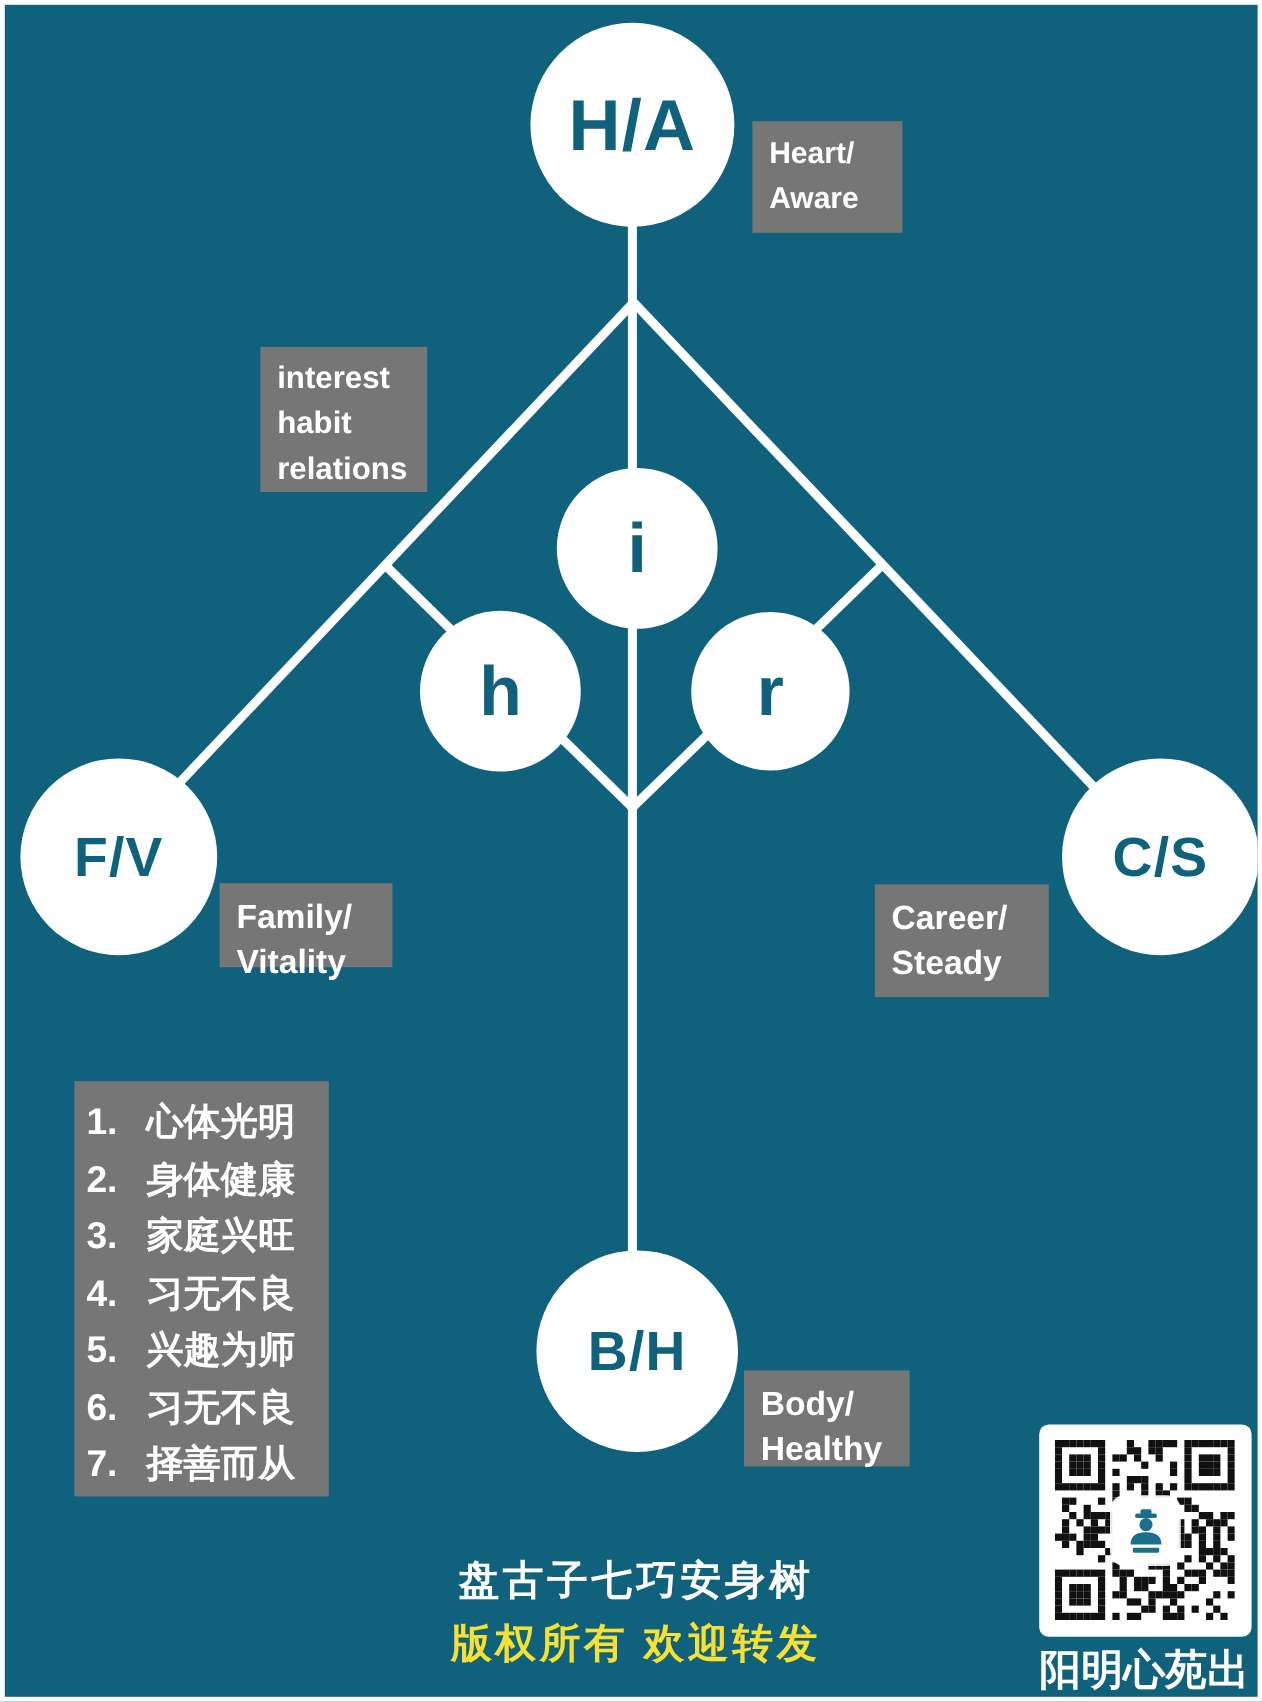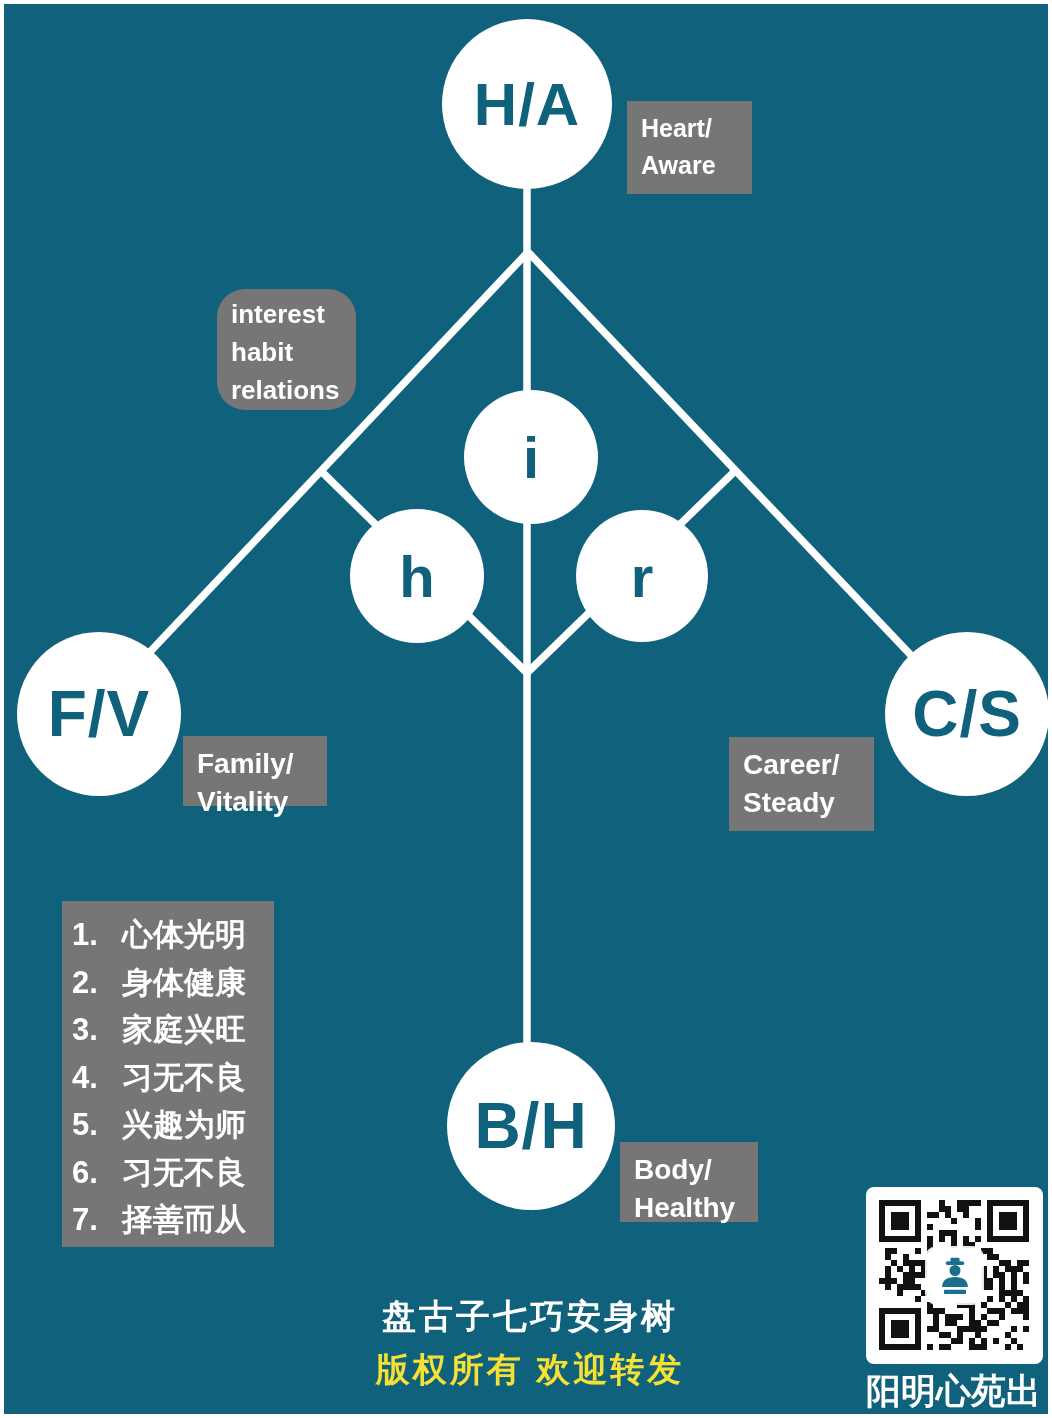--- a/index.html
+++ b/index.html
@@ -14,30 +14,30 @@
   }
   .lines{position:absolute;left:0;top:0;width:1044px;height:1410px;}
   .lines line{stroke:#ffffff;stroke-width:7.5;}
   .circle{
     position:absolute;border-radius:50%;
     background:#ffffff;color:#10617C;
     display:flex;align-items:center;justify-content:center;
     font-weight:bold;
   }
   .circle.yellow{background:#ffffff;}
-  .abbr{font-size:64px;letter-spacing:1px;}
+  .abbr{font-size:46px;letter-spacing:1px;}
   .abbr.big{font-size:60px;}
   .letter{font-size:58px;}
   .graybox{
     position:absolute;background:#767676;color:#ffffff;font-weight:bold;
     box-sizing:border-box;
   }
   .pairlabel{font-size:28px;line-height:38px;padding:9px 10px 0 14px;margin-top:44px;}
   .pairlabel.small{font-size:25px;line-height:37px;}
-  .notebox{font-size:26px;line-height:38px;padding:6px 10px 0 14px;border-radius:28px;}
+  .notebox{font-size:26px;line-height:38px;padding:6px 10px 0 14px;}
   .goals{padding:10px 0 0 10px;}
   .goal-row{display:flex;line-height:47.5px;font-size:31px;}
   .goal-num{width:50px;flex:0 0 50px;}
   .footer-line{position:absolute;left:0;width:1052px;text-align:center;font-weight:bold;}
   .footer-title{top:1290px;color:#ffffff;font-size:34px;letter-spacing:3px;}
   .footer-sub{top:1343px;color:#F6E033;font-size:34px;letter-spacing:3px;}
   .qr{
     position:absolute;left:862px;top:1183px;width:177px;height:177px;
     background:#ffffff;border-radius:8px;
   }

